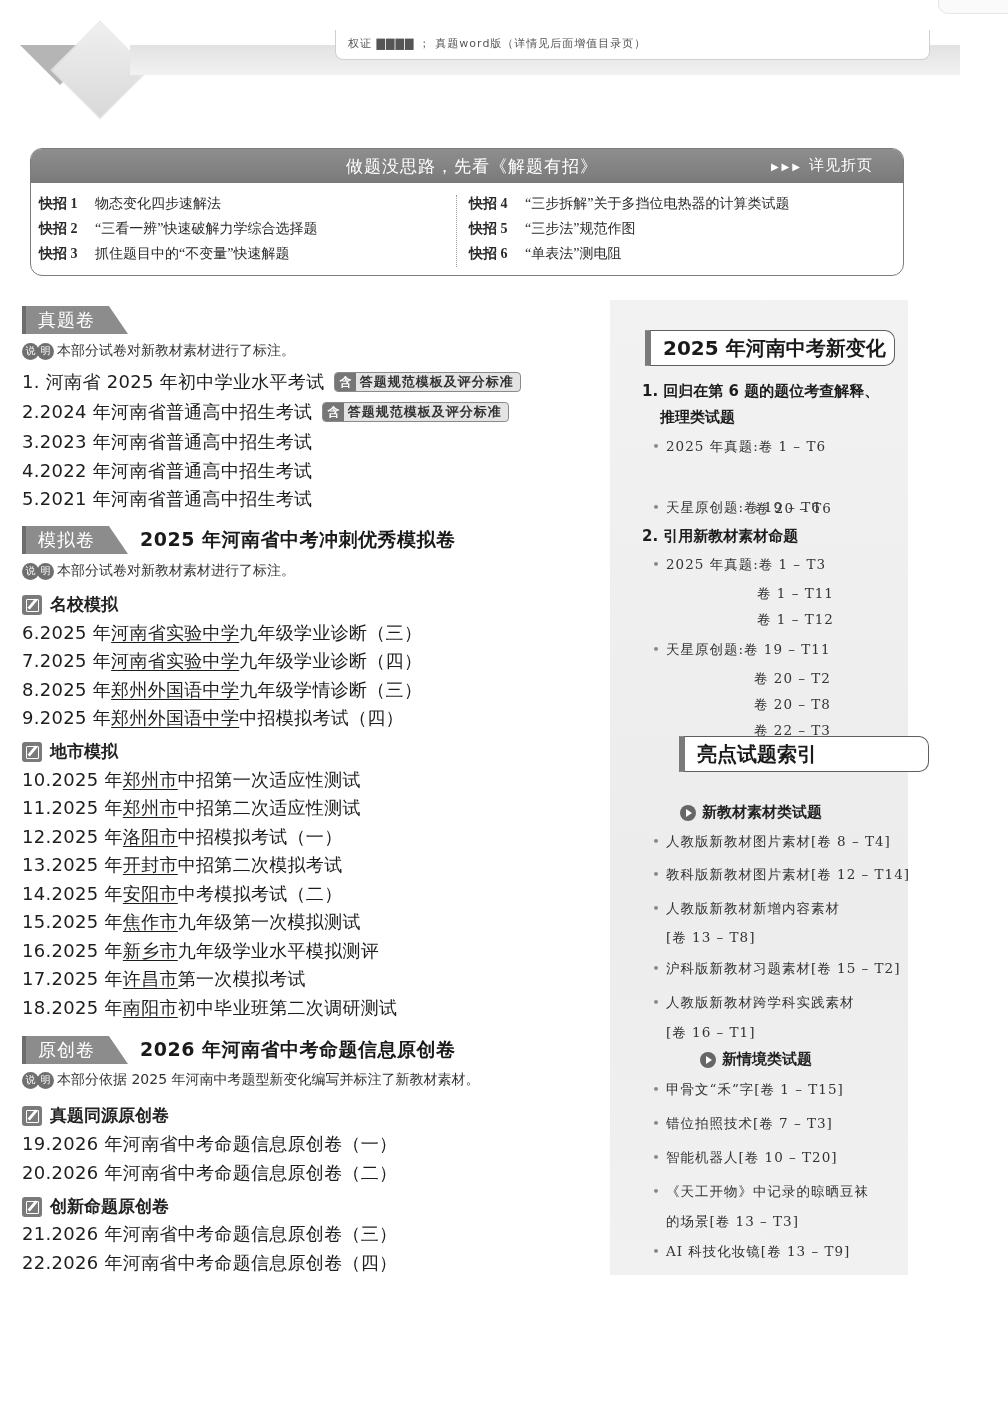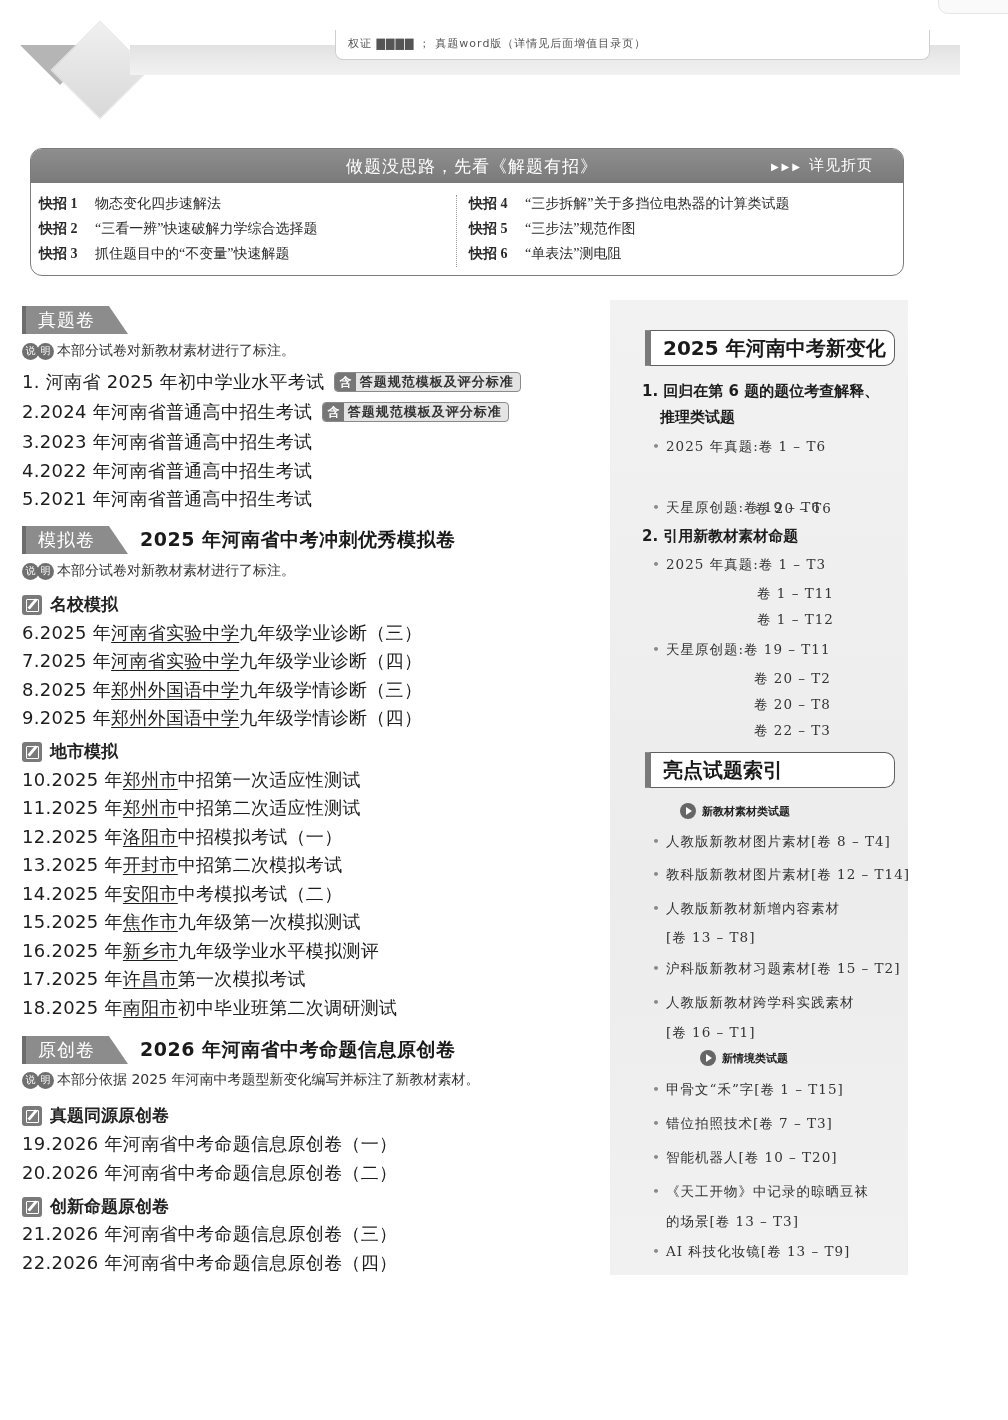--- a/index.html
+++ b/index.html
@@ -51,21 +51,21 @@
   .pill .txt { padding: 0 6px 0 4px; letter-spacing: 1px; }
 
   
   .side { position: absolute; left: 610px; top: 300px; width: 298px; height: 975px; background: linear-gradient(#f2f2f2,#ececec 60%,#f1f1f1); }
   .side-box { position: absolute; left: 645px; width: 250px; height: 36px; border: 1.5px solid #5f5f5f; border-left: 6px solid #7a7a7a; border-radius: 0 10px 10px 0; background: #fff;
     font-size: 20px; font-weight: bold; padding: 4px 0 0 12px; color: #1a1a1a; }
   .side-h { position: absolute; left: 642px; font-size: 15px; font-weight: bold; color: #1d1d1d; line-height: 26px; }
   .side-li { position: absolute; left: 652px; font-family: "DejaVu Serif", "Liberation Serif", serif; font-size: 13.5px; color: #333; white-space: nowrap; letter-spacing: 1px; }
   .side-li .dot { display: inline-block; width: 14px; color: #888; }
   .side-sub { position: absolute; left: 666px; font-family: "DejaVu Serif", "Liberation Serif", serif; font-size: 13.5px; color: #333; white-space: nowrap; letter-spacing: 1px; }
-  .side-cat { position: absolute; left: 680px; font-size: 11px; font-weight: bold; color: #222; display: flex; align-items: center; }
+  .side-cat { position: absolute; left: 680px; font-size: 15px; font-weight: bold; color: #222; display: flex; align-items: center; }
   .play-icon { width: 16px; height: 16px; border-radius: 50%; background: #666; margin-right: 6px; position: relative; }
   .play-icon::after { content: ""; position: absolute; left: 6px; top: 4px; border-left: 6px solid #fff; border-top: 4px solid transparent; border-bottom: 4px solid transparent; }
 </style>
 </head>
 <body>
 
 <div class="top-deco">
   <div class="tri1"></div>
   <div class="dia"></div>
 </div>
@@ -149,21 +149,21 @@
     <span>九年级学业诊断（四）</span>
   </div>
 <div class="item" style="top:678px;">
     <span>8.2025 年 </span>
     <u>郑州外国语中学</u>
     <span>九年级学情诊断（三）</span>
   </div>
 <div class="item" style="top:706px;">
     <span>9.2025 年 </span>
     <u>郑州外国语中学</u>
-    <span>九年级学情诊断（四）</span>
+    <span>中招模拟考试（四）</span>
   </div>
 
 <div class="sub-head" style="top:740px;">
   <span class="edit-icon"></span>
   <span>地市模拟</span>
 </div>
 <div class="item" style="top:768px;">
     <span>10.2025 年 </span>
     <u>郑州市</u>
     <span>中招第一次适应性测试</span>
@@ -242,21 +242,21 @@
 
 <div class="side-h" style="top:523px;">2. 引用新教材素材命题</div>
 <div class="side-li" style="top:556px;"><span class="dot">•</span><span>2025 年真题:卷 1 – T3</span></div>
 <div class="side-sub" style="top:585px; left:757px;">卷 1 – T11</div>
 <div class="side-sub" style="top:611px; left:757px;">卷 1 – T12</div>
 <div class="side-li" style="top:641px;"><span class="dot">•</span><span>天星原创题:卷 19 – T11</span></div>
 <div class="side-sub" style="top:670px; left:754px;">卷 20 – T2</div>
 <div class="side-sub" style="top:696px; left:754px;">卷 20 – T8</div>
 <div class="side-sub" style="top:722px; left:754px;">卷 22 – T3</div>
 
-<div class="side-box" style="top:752px;">亮点试题索引</div>
+<div class="side-box" style="top:736px;margin-left:34px;">亮点试题索引</div>
 <div class="side-cat" style="top:803px;">
     <span class="play-icon"></span>
     <span>新教材素材类试题</span>
   </div>
 <div class="side-li" style="top:833px;"><span class="dot">•</span><span>人教版新教材图片素材[卷 8 – T4]</span></div>
 <div class="side-li" style="top:866px;"><span class="dot">•</span><span>教科版新教材图片素材[卷 12 – T14]</span></div>
 <div class="side-li" style="top:900px;"><span class="dot">•</span><span>人教版新教材新增内容素材</span></div>
 <div class="side-sub" style="top:929px;">[卷 13 – T8]</div>
 <div class="side-li" style="top:960px;"><span class="dot">•</span><span>沪科版新教材习题素材[卷 15 – T2]</span></div>
 <div class="side-li" style="top:994px;"><span class="dot">•</span><span>人教版新教材跨学科实践素材</span></div>

